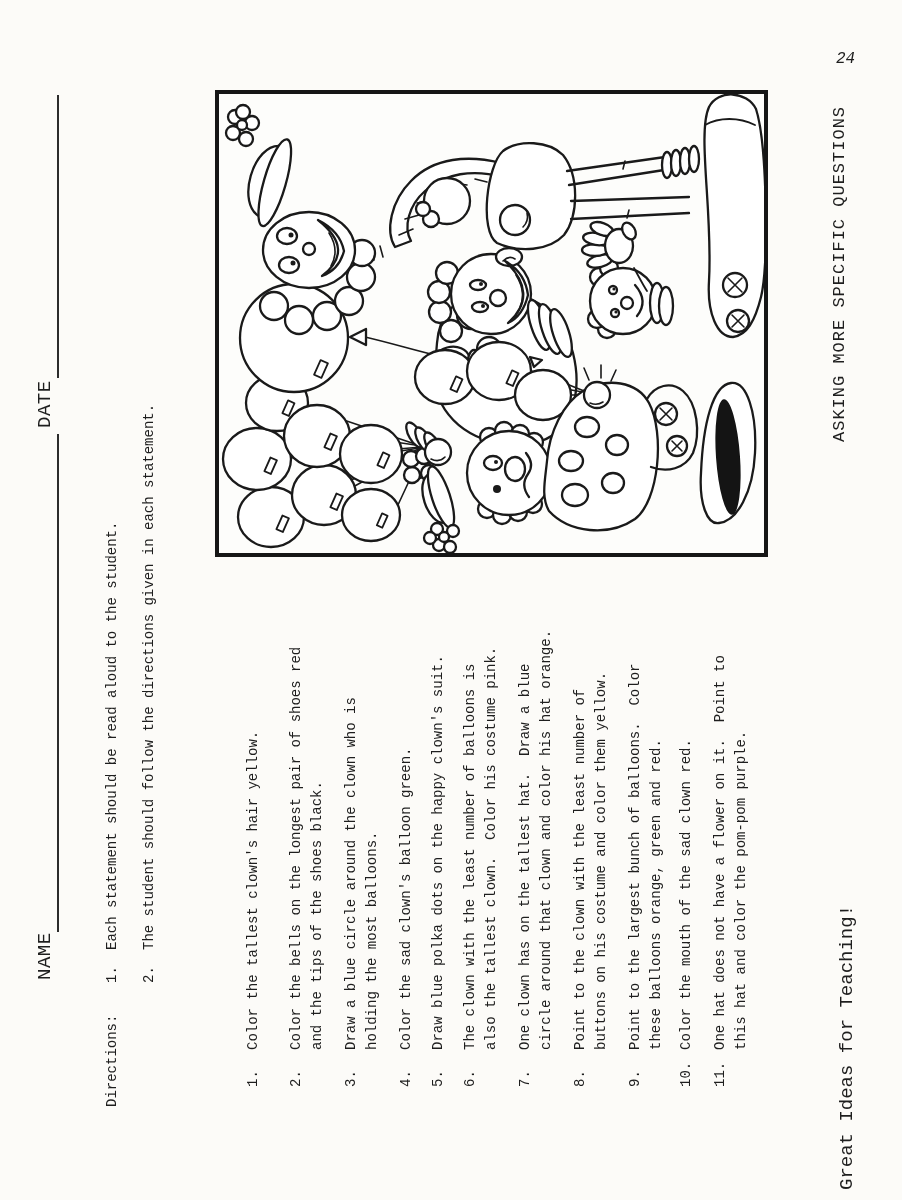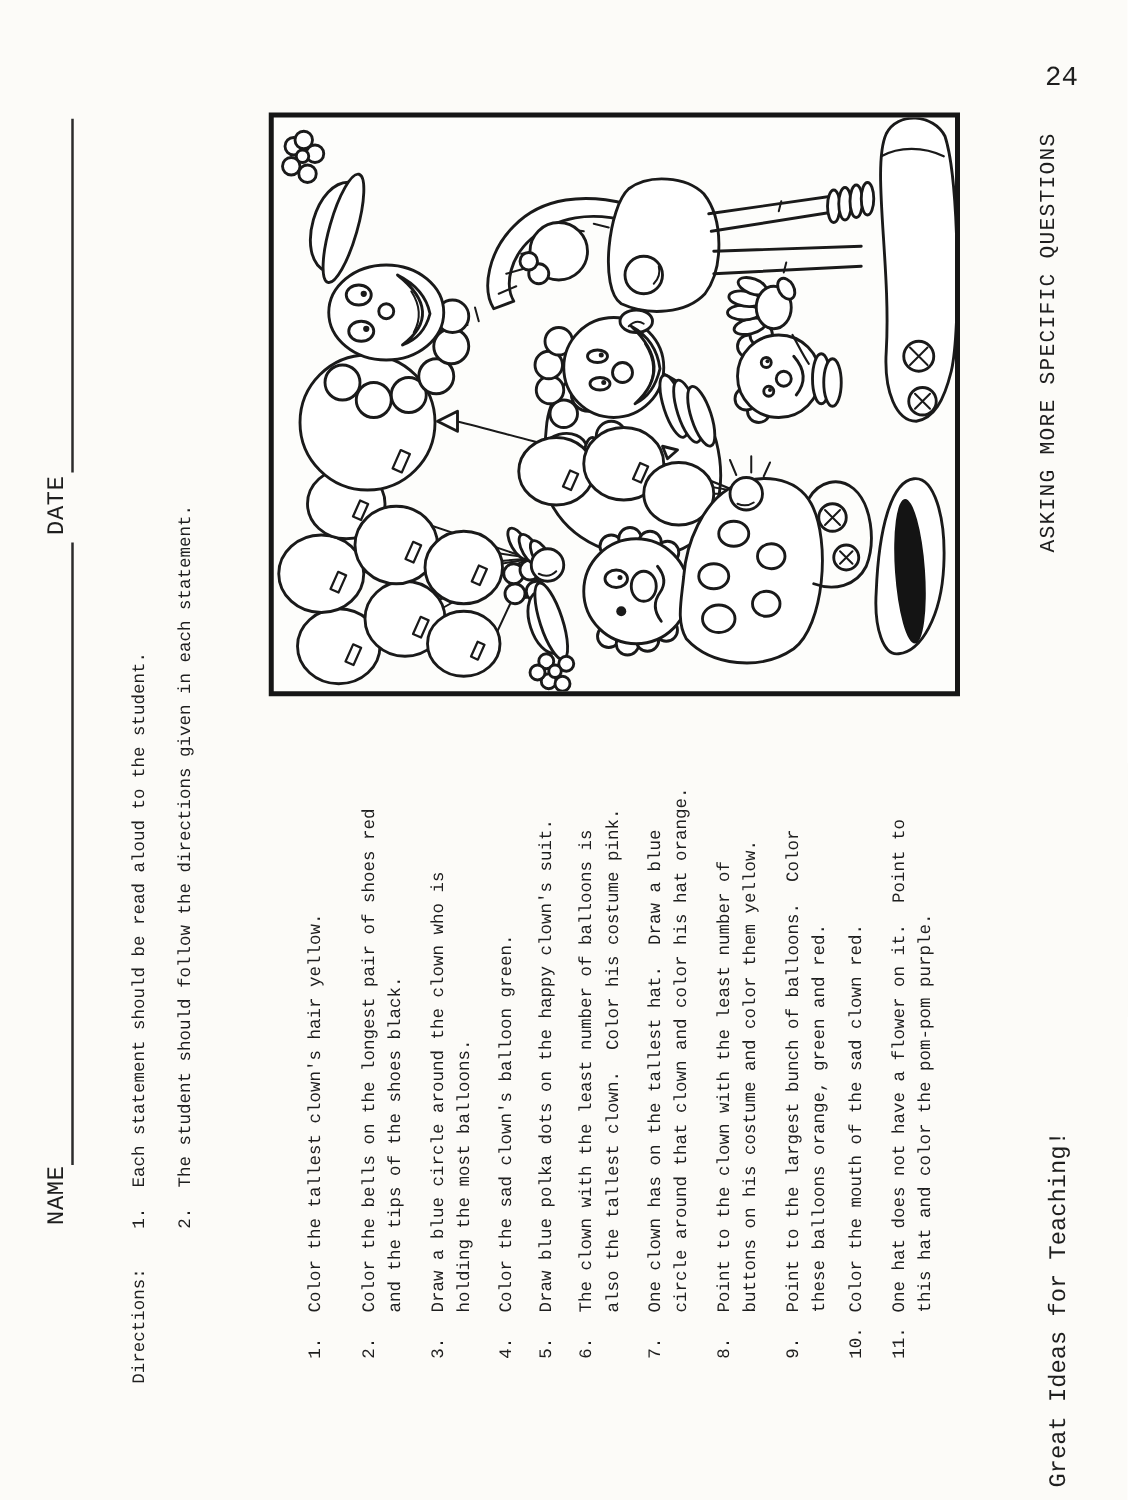--- a/index.html
+++ b/index.html
@@ -17,21 +17,21 @@
   .abs{position:absolute;}
   .hdr-label{font-size:19px;letter-spacing:.5px;}
   .rule{height:0;border-bottom:2px solid #2c2c2c;}
   .dir,.stmt{font-size:14px;line-height:21px;display:flex;}
   .dir .lbl{width:124px;flex:none;}
   .dir .num{width:33px;flex:none;}
   .stmt .num{width:37px;flex:none;}
   .txt{white-space:pre-wrap;}
   .f-left{font-size:19px;}
   .f-right{font-size:17px;letter-spacing:1px;}
-  .pagenum{position:absolute;left:836px;top:50px;font-size:22px;}
+  .pagenum{position:absolute;left:836px;top:50px;font-size:16px;font-style:italic;}
   .pic{
     position:absolute;left:643px;top:215px;width:459px;height:545px;
     border:4px solid #161616;background:#fdfdfb;
   }
   .pic svg{display:block;}
 </style>
 </head>
 <body>
 
 <div class="sheet">

